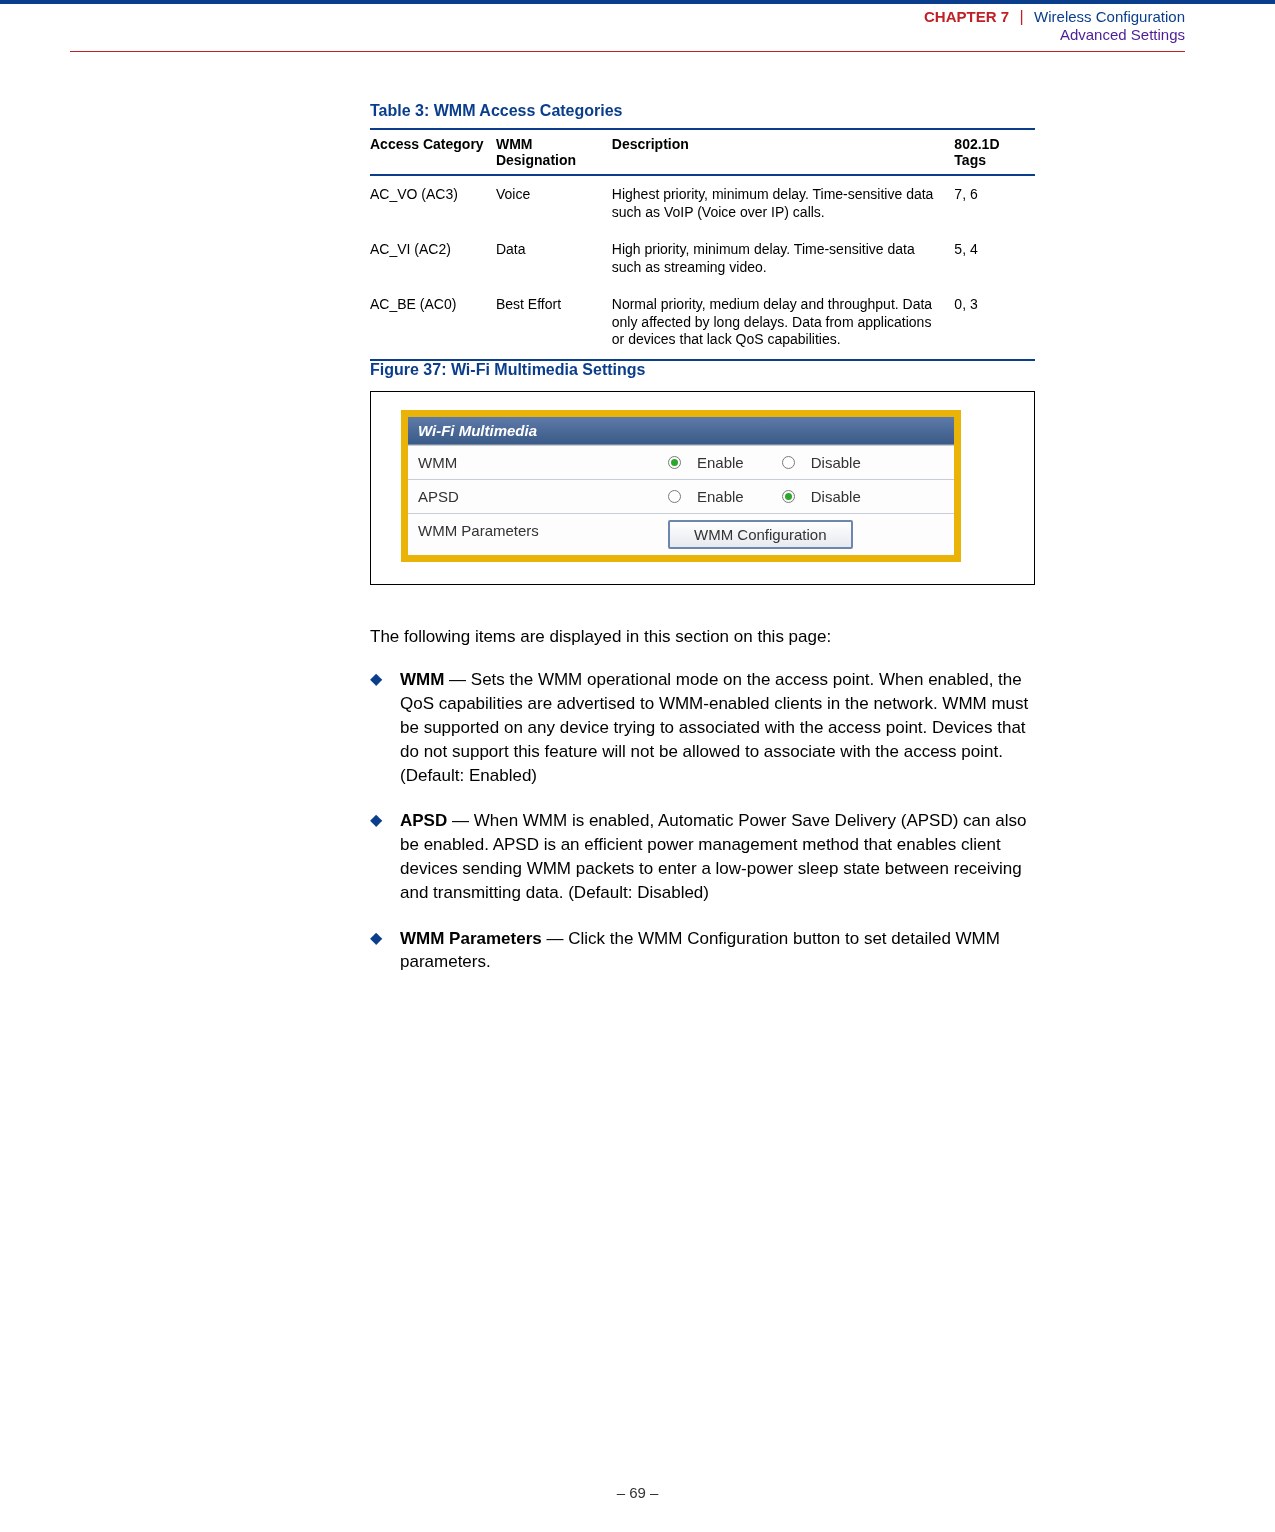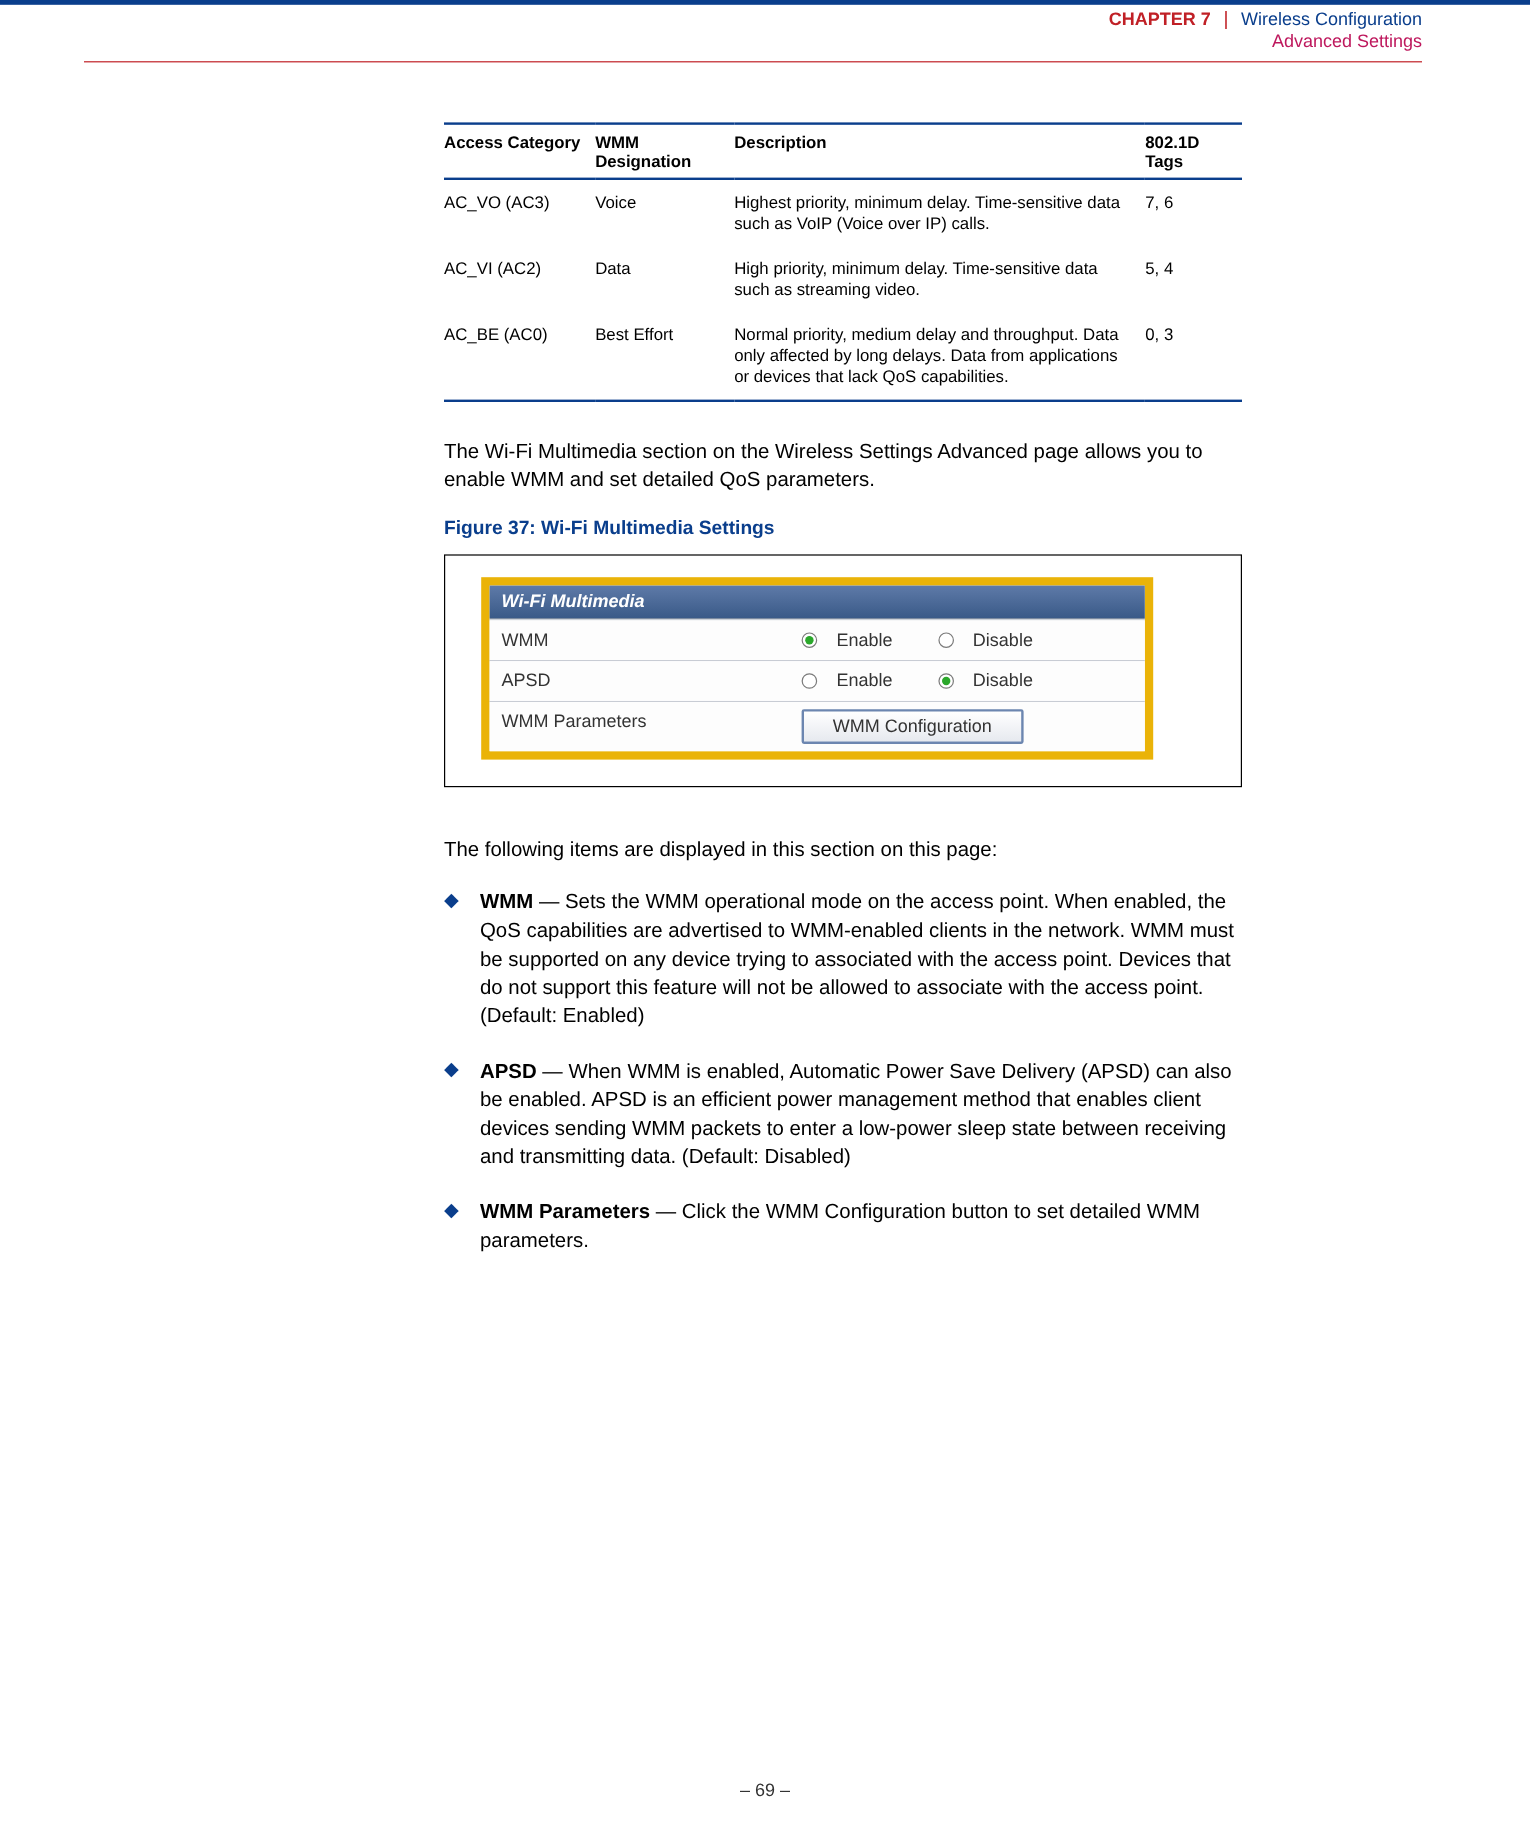--- a/index.html
+++ b/index.html
@@ -34,21 +34,21 @@
     font-weight: normal;
     display: inline;
     padding: 0 6px;
   }
   .header-bar .chap-title {
     color: #0a3e8c;
     font-size: 15px;
     display: inline;
   }
   .header-bar .subtitle {
-    color: #be185d;
+    color: #4c1d95;
     font-size: 15px;
     display: block;
   }
   .thin-rule {
     border: none;
     border-top: 1px solid #c02026;
     margin: 0 90px 0 70px;
   }
 
   .content {
@@ -216,20 +216,21 @@
   <div class="header-bar">
     <span class="chapter">CHAPTER 7</span>
     <span class="divider">|</span>
     <span class="chap-title">Wireless Configuration</span>
     <span class="subtitle">Advanced Settings</span>
   </div>
   <hr class="thin-rule">
 
   <div class="content">
 
+    <div class="table-title">Table 3: WMM Access Categories</div>
 
     <table class="wmm">
       <thead>
         <tr>
           <th>Access Category</th>
           <th>WMM Designation</th>
           <th>Description</th>
           <th>802.1D Tags</th>
         </tr>
       </thead>
@@ -248,21 +249,20 @@
         </tr>
         <tr>
           <td>AC_BE (AC0)</td>
           <td>Best Effort</td>
           <td>Normal priority, medium delay and throughput. Data only affected by long delays. Data from applications or devices that lack QoS capabilities.</td>
           <td>0, 3</td>
         </tr>
       </tbody>
     </table>
 
-    <p class="para">The Wi-Fi Multimedia section on the Wireless Settings Advanced page allows you to enable WMM and set detailed QoS parameters.</p>
 
     <div class="figure-title">Figure 37:  Wi-Fi Multimedia Settings</div>
 
     <div class="figure-box">
       <div class="wifi-panel">
         <div class="panel-header">Wi-Fi Multimedia</div>
 
         <div class="row">
           <div class="label">WMM</div>
           <div class="value">

